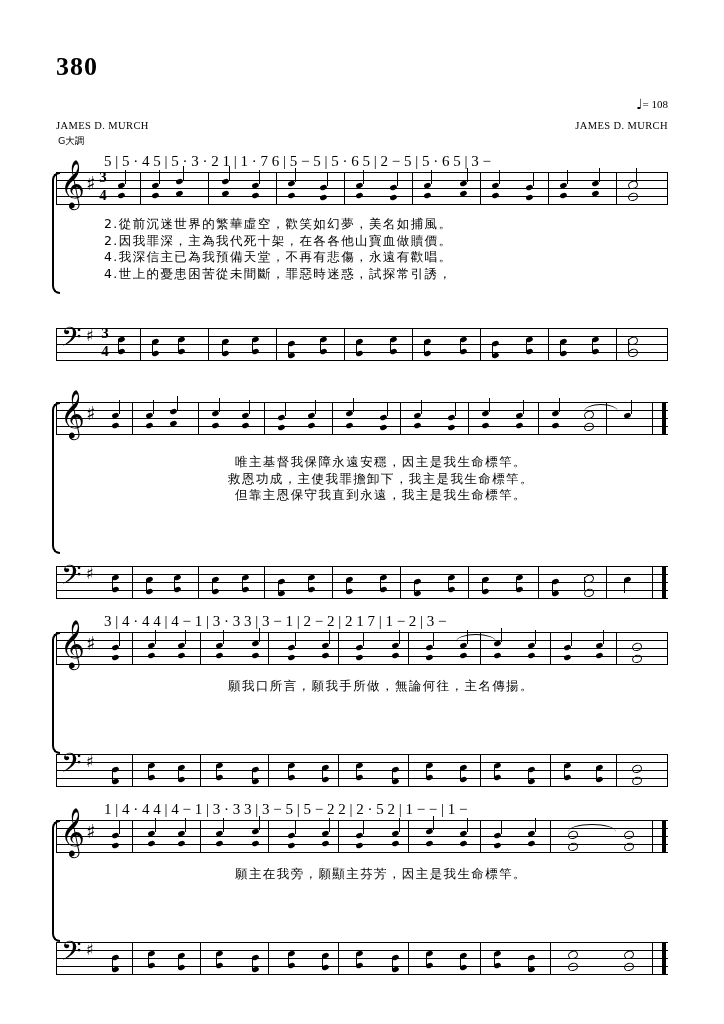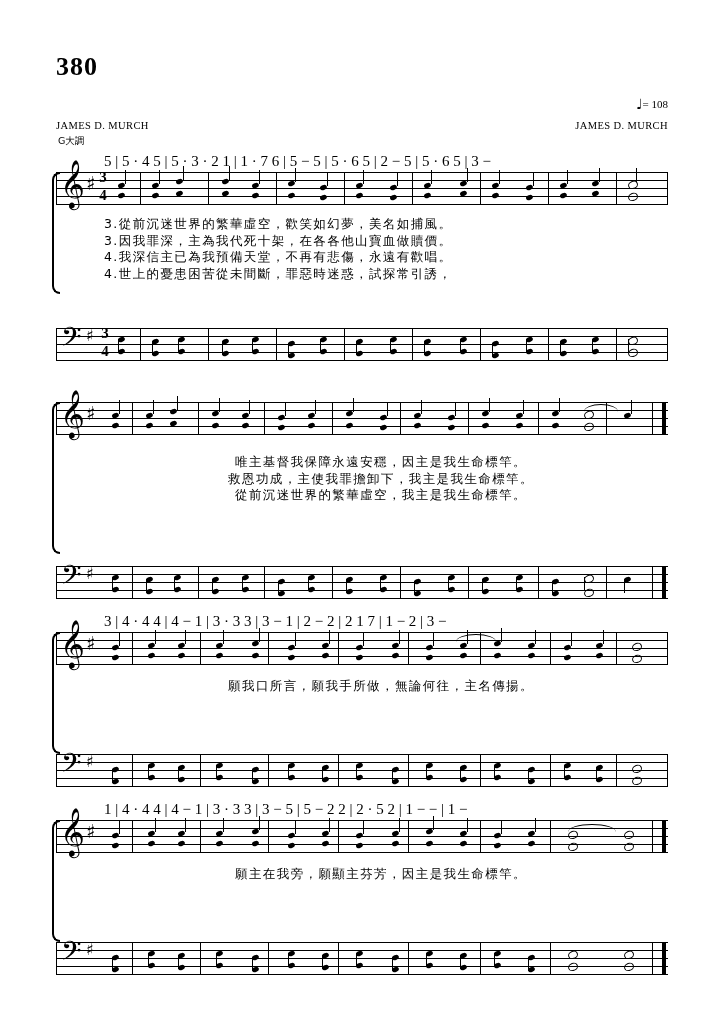--- a/index.html
+++ b/index.html
@@ -319,22 +319,22 @@
         <div class="nh" style="left:504px; top:21px;"></div>
         <div class="nh" style="left:536px; top:9px;"></div>
         <div class="stem" style="left:543px; top:-4px; height:14px;"></div>
         <div class="nh" style="left:536px; top:19px;"></div>
         <div class="nh open" style="left:572px; top:9px;"></div>
         <div class="stem" style="left:580px; top:-4px; height:14px;"></div>
         <div class="nh open" style="left:572px; top:21px;"></div>
       </div>
 
       <div class="lyrics" style="top:44px;">
-        <div class="row">3.從前沉迷世界的繁華虛空，歡笑如幻夢，美名如捕風。</div>
-        <div class="row">3.因我罪深，主為我代死十架，在各各他山寶血做贖價。</div>
+        <div class="row">2.從前沉迷世界的繁華虛空，歡笑如幻夢，美名如捕風。</div>
+        <div class="row">2.因我罪深，主為我代死十架，在各各他山寶血做贖價。</div>
         <div class="row">4.我深信主已為我預備天堂，不再有悲傷，永遠有歡唱。</div>
         <div class="row">4.世上的憂患困苦從未間斷，罪惡時迷惑，試探常引誘，</div>
       </div>
 
       <div class="staff" style="top:122px;">
         <div class="line"></div>
         <div class="line"></div>
         <div class="line"></div>
         <div class="line"></div>
         <div class="line"></div>
@@ -475,21 +475,21 @@
         <div class="nh open" style="left:528px; top:9px;"></div>
         <div class="nh open" style="left:528px; top:21px;"></div>
         <div class="slur" style="left:528px; top:2px; width:34px;"></div>
         <div class="nh" style="left:568px; top:11px;"></div>
         <div class="stem" style="left:575px; top:-2px; height:14px;"></div>
       </div>
 
       <div class="lyrics centered" style="top:52px;">
         <div class="row">唯主基督我保障永遠安穩，因主是我生命標竿。</div>
         <div class="row">救恩功成，主使我罪擔卸下，我主是我生命標竿。</div>
-        <div class="row">從前沉迷世界的繁華虛空，我主是我生命標竿。</div>
+        <div class="row">但靠主恩保守我直到永遠，我主是我生命標竿。</div>
       </div>
 
       <div class="staff" style="top:130px;">
         <div class="line"></div>
         <div class="line"></div>
         <div class="line"></div>
         <div class="line"></div>
         <div class="line"></div>
         <div class="clef bass">𝄢</div>
         <div class="keysharp" style="left:30px; top:0px; font-size:16px;">♯</div>

